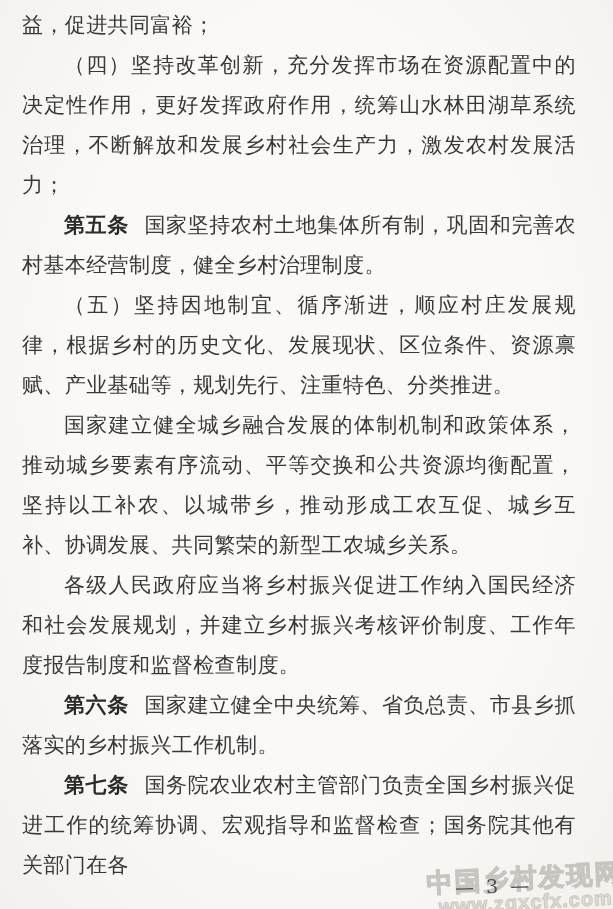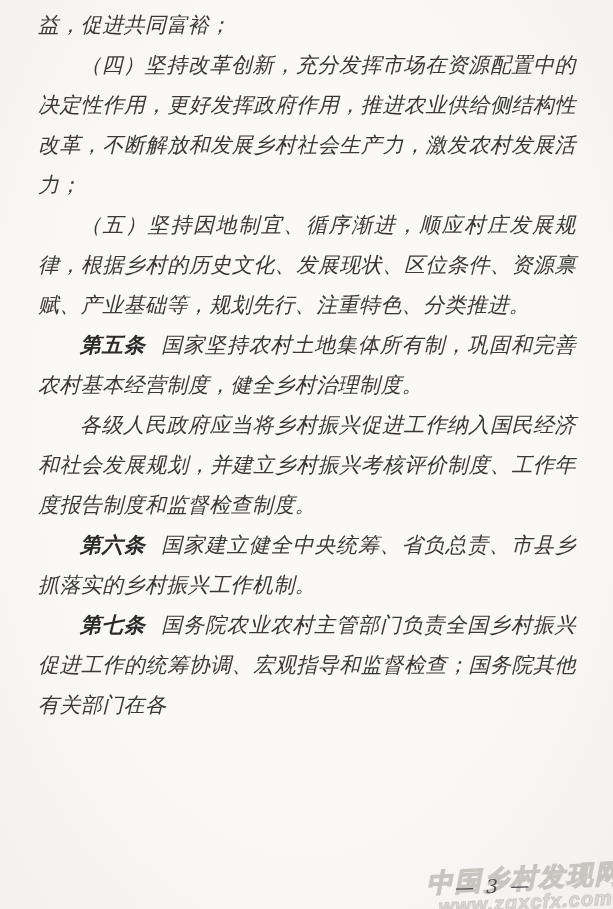--- a/index.html
+++ b/index.html
@@ -9,24 +9,23 @@
     height: 909px;
     overflow: hidden;
     background: #f7f6f4;
     font-family: "DejaVu Serif", "Liberation Serif", serif;
   }
   .page {
     position: relative;
     width: 613px;
     height: 909px;
     box-sizing: border-box;
-    padding: 5px 37px 0 38px;
+    padding: 5px 37px 0 22px;
     background: radial-gradient(ellipse at 50% 45%, #faf9f7 55%, #f2f1ee 100%);
     color: #3a3a3a;
-    font-style: italic;
   }
   .content p.para {
     margin: 0;
     font-size: 21px;
     line-height: 40px;
     letter-spacing: 0.4px;
     text-align: justify;
     text-indent: 2em;
     color: #383838;
   }
@@ -86,26 +85,27 @@
 </style>
 </head>
 <body>
 
 <div class="page">
   <div class="content">
 
     <p class="para no-indent"><span>益，促进共同富裕；</span></p>
 
 
-    <p class="para"><span>（四）坚持改革创新，充分发挥市场在资源配置中的决定性作用，更好发挥政府作用，推进农业供给侧结构性改革，不断解放和发展乡村社会生产力，激发农村发展活力；</span></p>
+    <p class="para"><span>（四）坚持改革创新，充分发挥市场在资源配置中的决定性作用，更好发挥政府作用，统筹山水林田湖草系统治理，不断解放和发展乡村社会生产力，激发农村发展活力；</span></p>
+
+    <p class="para"><span class="article-no">第五条</span><span>国家坚持农村土地集体所有制，巩固和完善农村基本经营制度，健全乡村治理制度。</span></p>
 
     <p class="para"><span>（五）坚持因地制宜、循序渐进，顺应村庄发展规律，根据乡村的历史文化、发展现状、区位条件、资源禀赋、产业基础等，规划先行、注重特色、分类推进。</span></p>
 
-    <p class="para"><span class="article-no">第五条</span><span>国家坚持农村土地集体所有制，巩固和完善农村基本经营制度，健全乡村治理制度。</span></p>
-
+    <p class="para"><span>国家建立健全城乡融合发展的体制机制和政策体系，推动城乡要素有序流动、平等交换和公共资源均衡配置，坚持以工补农、以城带乡，推动形成工农互促、城乡互补、协调发展、共同繁荣的新型工农城乡关系。</span></p>
 
     <p class="para"><span>各级人民政府应当将乡村振兴促进工作纳入国民经济和社会发展规划，并建立乡村振兴考核评价制度、工作年度报告制度和监督检查制度。</span></p>
 
     <p class="para"><span class="article-no">第六条</span><span>国家建立健全中央统筹、省负总责、市县乡抓落实的乡村振兴工作机制。</span></p>
 
     <p class="para"><span class="article-no">第七条</span><span>国务院农业农村主管部门负责全国乡村振兴促进工作的统筹协调、宏观指导和监督检查；国务院其他有关部门在各</span></p>
 
   </div>
 
   <div class="footer">

